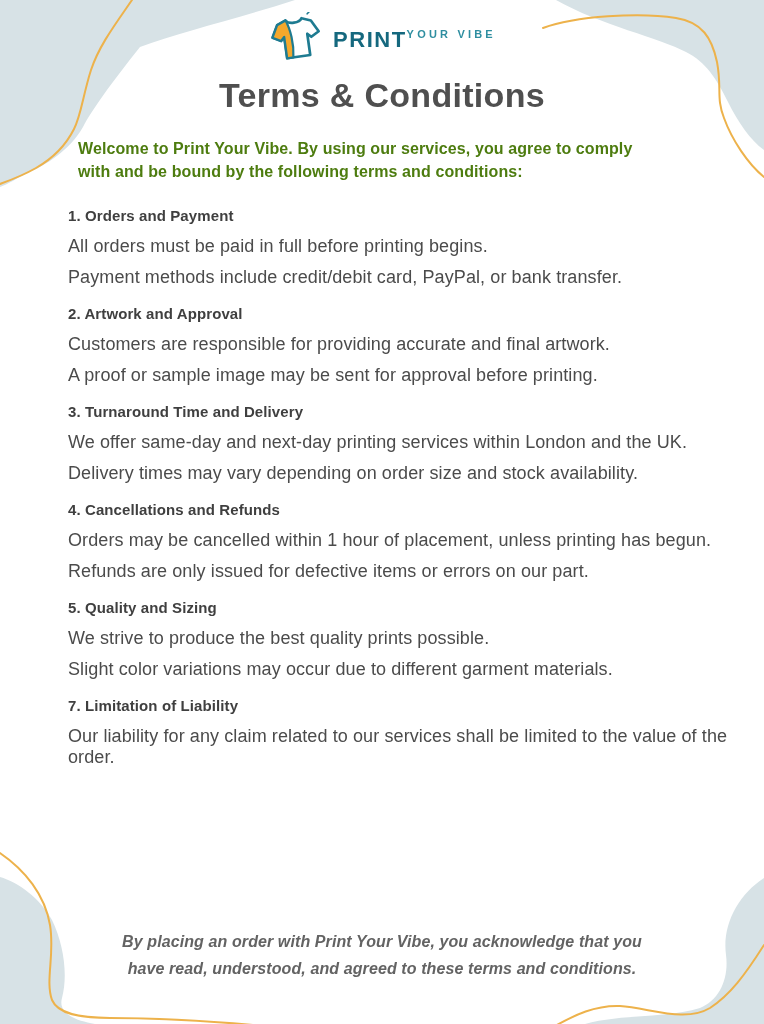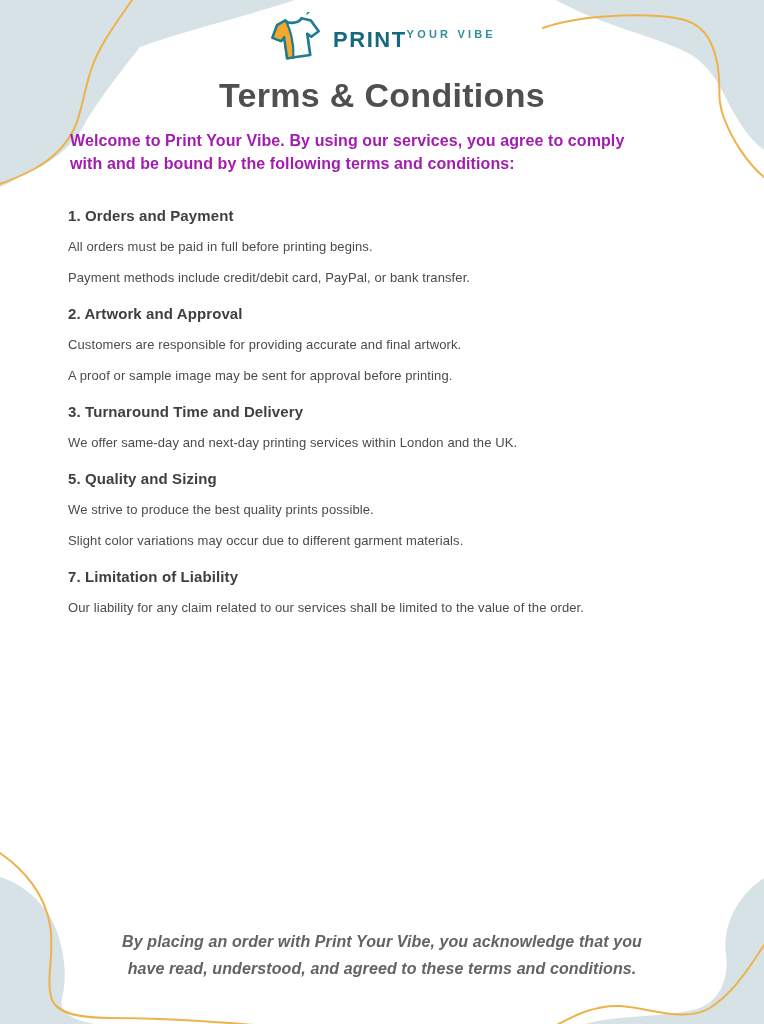--- a/index.html
+++ b/index.html
@@ -25,35 +25,35 @@
     font-size:11px;font-weight:bold;letter-spacing:3.2px;color:#2e8ea0;margin-top:0;
   }
 
   .title{
     position:absolute;top:76px;left:0;width:764px;margin:0;
     text-align:center;font-size:34px;font-weight:bold;color:#4f4f4f;
     letter-spacing:0.3px;
   }
 
   .intro{
-    position:absolute;top:129px;left:70px;width:580px;margin:0;
-    font-size:16px;font-weight:bold;line-height:23px;color:#a21caf;
+    position:absolute;top:129px;left:70px;width:580px;margin:8px;
+    font-size:16px;font-weight:bold;line-height:23px;color:#4d7c0f;
     letter-spacing:0.1px;
   }
 
   .terms{
     position:absolute;top:197px;left:68px;width:660px;
   }
   .sec-heading{
     font-size:15px;font-weight:bold;color:#3f3f3f;
     margin:15px 0 10px 0;line-height:21px;letter-spacing:0.1px;
   }
   .terms section:first-child .sec-heading{margin-top:8px;}
   .sec-para{
-    font-size:13px;color:#4b4b4b;margin:0 0 10px 0;line-height:21px;
+    font-size:18px;color:#4b4b4b;margin:0 0 10px 0;line-height:21px;
     letter-spacing:0.1px;
   }
 
   .footer-note{
     position:absolute;top:928px;left:50%;transform:translateX(-50%);
     width:545px;margin:0;text-align:center;
     font-size:16px;font-weight:bold;font-style:italic;
     line-height:27px;color:#636363;letter-spacing:0.1px;
   }
 </style>
@@ -105,20 +105,26 @@
       <p class="sec-para">Payment methods include credit/debit card, PayPal, or bank transfer.</p>
     </section>
     <section>
       <h2 class="sec-heading">2. Artwork and Approval</h2>
       <p class="sec-para">Customers are responsible for providing accurate and final artwork.</p>
       <p class="sec-para">A proof or sample image may be sent for approval before printing.</p>
     </section>
     <section>
       <h2 class="sec-heading">3. Turnaround Time and Delivery</h2>
       <p class="sec-para">We offer same-day and next-day printing services within London and the UK.</p>
+      <p class="sec-para">Delivery times may vary depending on order size and stock availability.</p>
+    </section>
+    <section>
+      <h2 class="sec-heading">4. Cancellations and Refunds</h2>
+      <p class="sec-para">Orders may be cancelled within 1 hour of placement, unless printing has begun.</p>
+      <p class="sec-para">Refunds are only issued for defective items or errors on our part.</p>
     </section>
     <section>
       <h2 class="sec-heading">5. Quality and Sizing</h2>
       <p class="sec-para">We strive to produce the best quality prints possible.</p>
       <p class="sec-para">Slight color variations may occur due to different garment materials.</p>
     </section>
     <section>
       <h2 class="sec-heading">7. Limitation of Liability</h2>
       <p class="sec-para">Our liability for any claim related to our services shall be limited to the value of the order.</p>
     </section>

